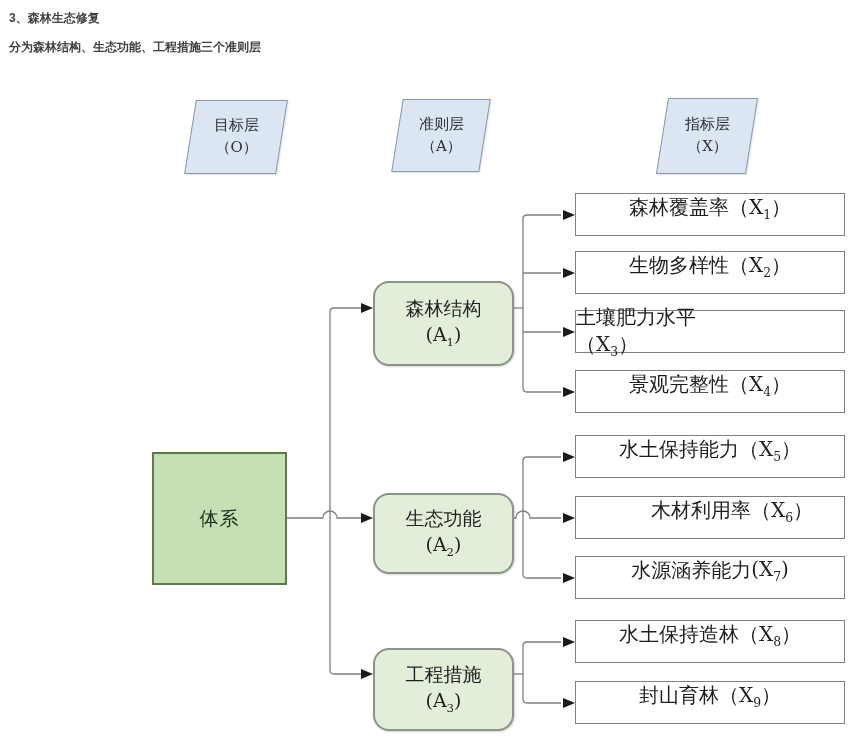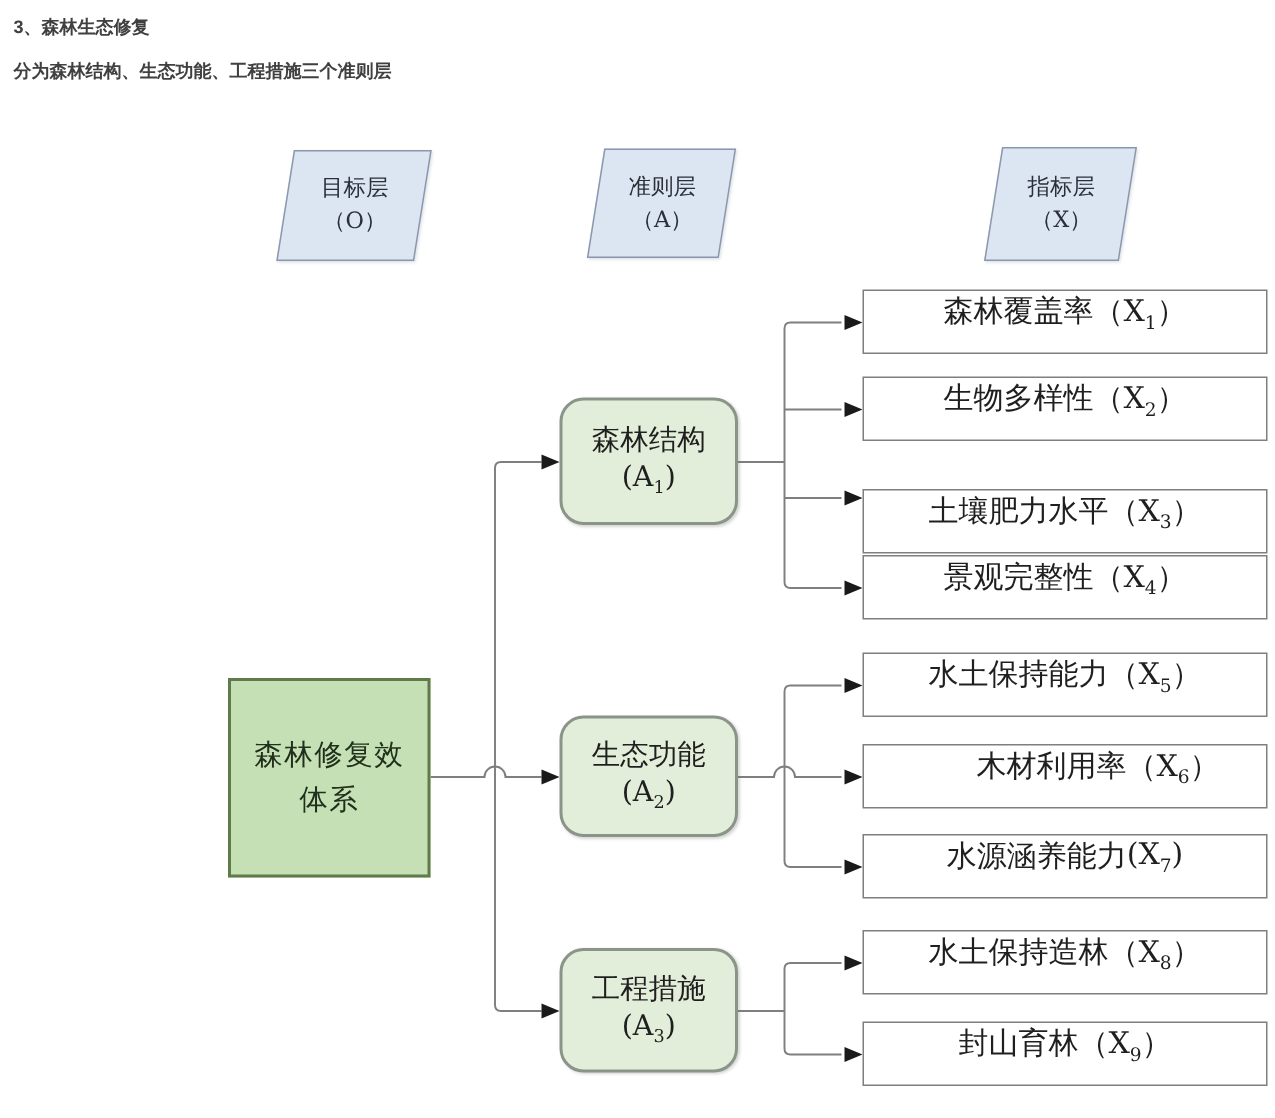--- a/index.html
+++ b/index.html
@@ -34,25 +34,26 @@
 
   .goal{
     position:absolute;left:152px;top:452px;width:135px;height:133px;
     background:var(--goal-fill);border:2px solid var(--goal-border);
     box-sizing:border-box;display:flex;align-items:center;justify-content:center;
   }
   .goal .lines{text-align:center;font-size:19px;line-height:1.55;
     color:#20301c;letter-spacing:1px;}
 
   .crit{
-    position:absolute;left:373px;width:119px;box-sizing:border-box;
+    position:absolute;left:373px;width:141px;box-sizing:border-box;
     background:var(--criteria-fill);border:2px solid var(--criteria-border);
     border-radius:16px;display:flex;align-items:center;justify-content:center;
     text-align:center;font-size:19px;line-height:1.35;color:var(--box-text);
     box-shadow:1px 1px 2px rgba(110,120,110,.3);
+    margin-top:16px;
   }
   .ind{
     position:absolute;left:575px;width:270px;height:43px;box-sizing:border-box;
     background:var(--indicator-fill);border:1px solid var(--indicator-border);
     display:flex;justify-content:center;
     font-size:20px;color:var(--box-text);white-space:nowrap;
   }
   sub{font-size:0.62em;}
 </style>
 </head>
@@ -106,21 +107,20 @@
 
   <div class="para" style="left:662px;top:98px;width:88px;height:74px;">
     <div class="ptxt">
       <div>指标层</div>
       <div>（X）</div>
     </div>
   </div>
 
   <div class="goal">
     <div class="lines">
-        <div>森林修复效</div>
         <div>体系</div>
       </div>
   </div>
 
   <div id="crit-container">
       <div class="crit" style="top: 265px; height: 85px;">
         <div><span>森林结构</span><br><span>(A<sub>1</sub>)</span></div>
       </div>
       <div class="crit" style="top: 477px; height: 81px;">
         <div><span>生态功能</span><br><span>(A<sub>2</sub>)</span></div>
@@ -131,21 +131,21 @@
     </div>
   <div id="ind-container">
       <div class="ind" style="top: 193px;">
         <span>森林覆盖率</span>
         <span>（X<sub>1</sub>）</span>
       </div>
       <div class="ind" style="top: 251px;">
         <span>生物多样性</span>
         <span>（X<sub>2</sub>）</span>
       </div>
-      <div class="ind" style="top: 326px;">
+      <div class="ind" style="top: 310px; flex-direction: column;">
         <span>土壤肥力水平</span>
         <span>（X<sub>3</sub>）</span>
       </div>
       <div class="ind" style="top: 370px;">
         <span>景观完整性</span>
         <span>（X<sub>4</sub>）</span>
       </div>
       <div class="ind" style="top: 435px;">
         <span>水土保持能力</span>
         <span>（X<sub>5</sub>）</span>

